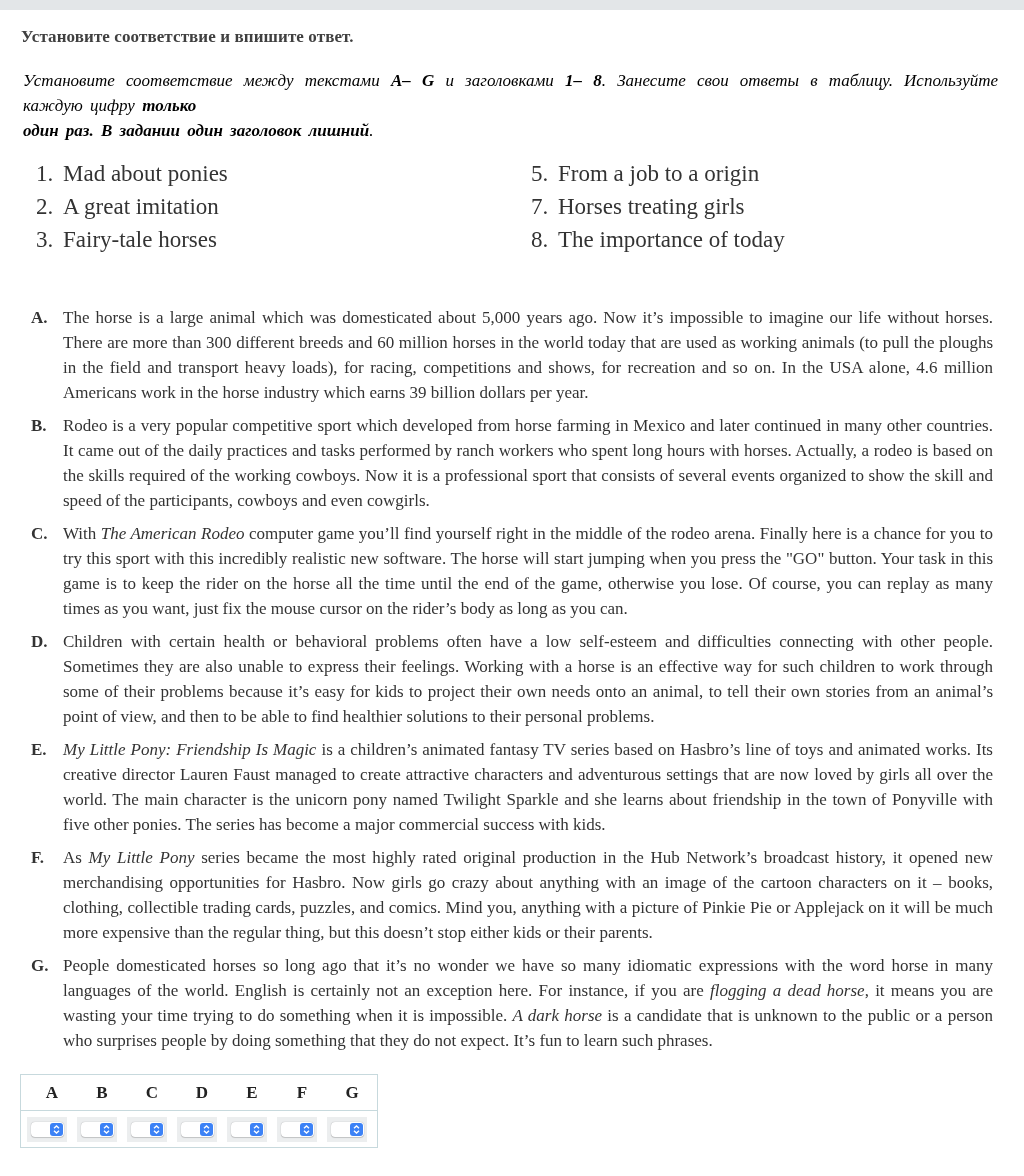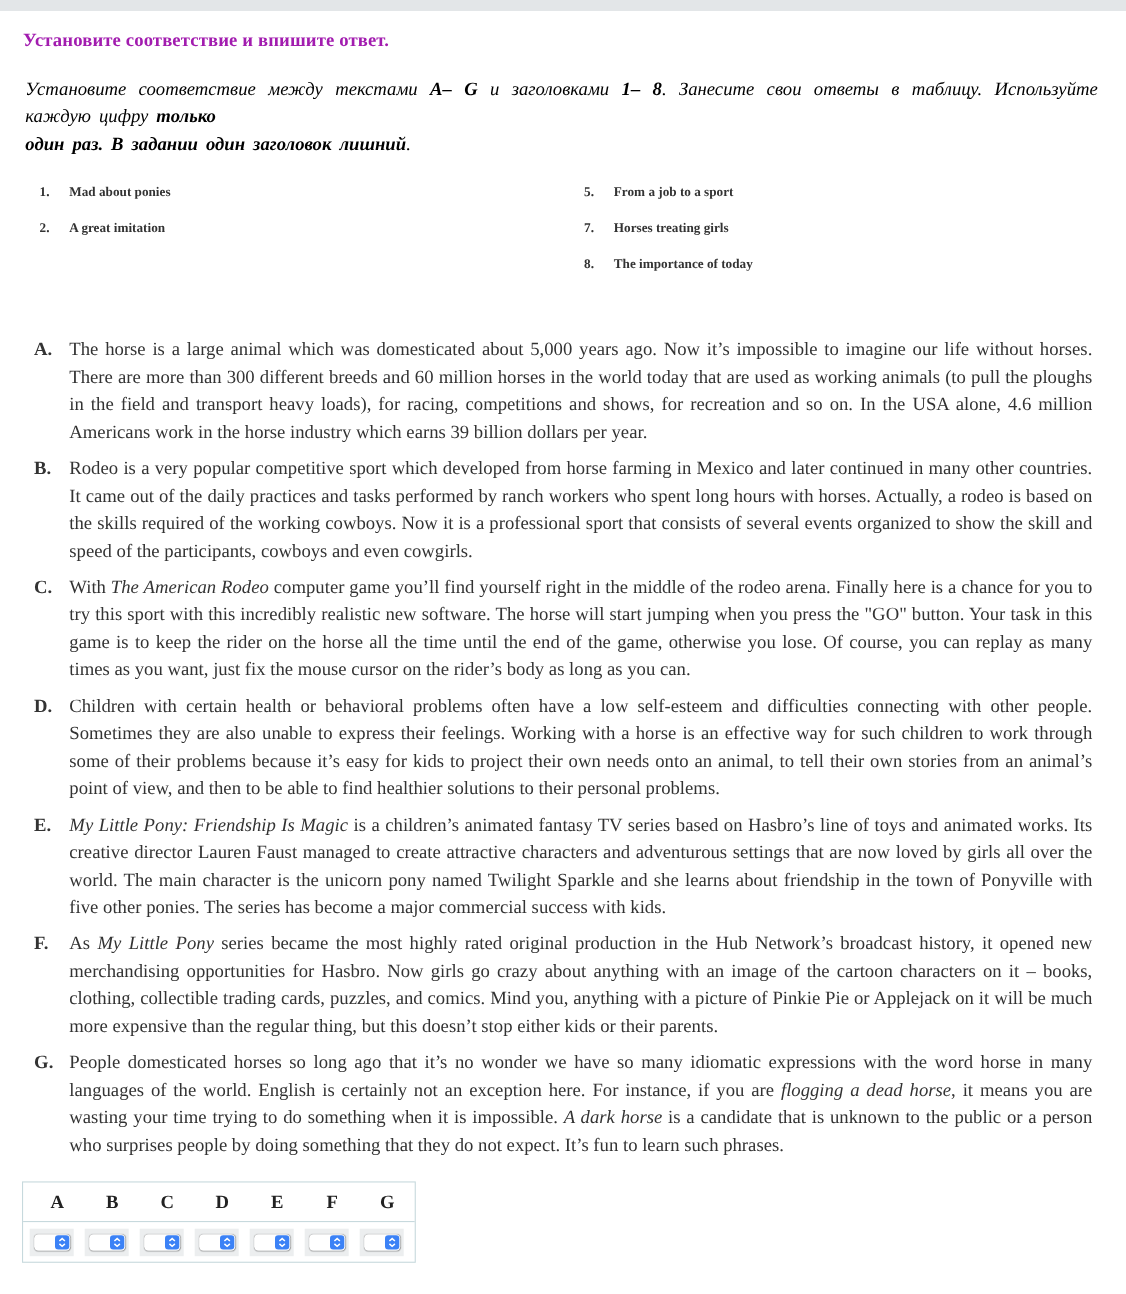--- a/index.html
+++ b/index.html
@@ -1,25 +1,25 @@
 <!DOCTYPE html>
 <html><head>
   <meta charset="utf-8">
   <style>
     html, body { margin: 0; padding: 0; background: #ffffff; }
     body { width: 1024px; height: 1176px; position: relative; overflow: hidden; font-family: "Liberation Serif", "DejaVu Serif", serif; color: #333333; }
     .topbar { position: absolute; left: 0; top: 0; width: 1024px; height: 10px; background: #e3e6e8; }
-    .task-title { position: absolute; left: 21px; top: 27px; font-size: 17px; font-weight: bold; color: #a21caf; letter-spacing: 0.1px; }
+    .task-title { position: absolute; left: 21px; top: 27px; font-size: 17px; font-weight: bold; color: #404040; letter-spacing: 0.1px; }
     .instr { position: absolute; left: 23px; top: 68px; width: 975px; font-size: 17px; line-height: 25px; font-style: italic; color: #000000; text-align: justify; word-spacing: 3px; }
     .instr b { font-style: italic; }
     .headings { position: absolute; left: 36px; top: 162px; width: 780px; }
     .hcol { position: absolute; top: 0; }
     .hcol.left { left: 0; }
     .hcol.right { left: 495px; }
-    .hitem { height: 33px; font-size: 12px; font-weight: bold; color: #333; white-space: nowrap; line-height: 24px; }
+    .hitem { height: 33px; font-size: 23px; font-weight: normal; color: #333; white-space: nowrap; line-height: 24px; }
     .hnum { display: inline-block; width: 27px; }
     .texts { position: absolute; left: 31px; top: 305px; width: 962px; }
     .para { position: relative; padding-left: 32px; font-size: 17px; line-height: 25px; text-align: justify; margin-bottom: 8px; color: #333; }
     .para .letter { position: absolute; left: 0; top: 0; font-weight: bold; }
     .para i { font-style: italic; margin-top: 16px; }
     .answer-table { position: absolute; left: 20px; top: 1074px; width: 358px; height: 74px; border: 1px solid #c7d9dd; box-sizing: border-box; }
     .ans-head { height: 35px; border-bottom: 1px solid #c7d9dd; display: flex; padding-left: 6px; }
     .ans-head div { width: 51px; text-align: center; font-size: 17px; font-weight: bold; line-height: 35px; color: #222; }
     .ans-row { display: flex; padding-left: 6px; padding-top: 6px; }
     .cell { width: 41px; height: 25px; margin-right: 10px; background: #eceeef; display: flex; align-items: center; justify-content: center; }
@@ -33,23 +33,24 @@
 <div class="topbar"></div>
 
 <div class="task-title">Установите соответствие и впишите ответ.</div>
 
 <div class="instr"><span>Установите соответствие между текстами </span><b>A– G</b><span> и заголовками </span><b>1– 8</b><span>. Занесите свои ответы в таблицу. Используйте каждую цифру </span><b>только</b><br><b>один раз. В задании один заголовок лишний</b><span>.</span></div>
 
 <div class="headings">
   <div class="hcol left">
     <div class="hitem"><span class="hnum">1.</span><span>Mad about ponies</span></div>
     <div class="hitem"><span class="hnum">2.</span><span>A great imitation</span></div>
+    <div class="hitem"><span class="hnum">3.</span><span>Fairy-tale horses</span></div>
   </div>
   <div class="hcol right">
-    <div class="hitem"><span class="hnum">5.</span><span>From a job to a sport</span></div>
+    <div class="hitem"><span class="hnum">5.</span><span>From a job to a origin</span></div>
     <div class="hitem"><span class="hnum">7.</span><span>Horses treating girls</span></div>
     <div class="hitem"><span class="hnum">8.</span><span>The importance of today</span></div>
   </div>
 </div>
 
 <div class="texts">
   <div class="para"><span class="letter">A.</span><span>The horse is a large animal which was domesticated about 5,000 years ago. Now it’s impossible to imagine our life without horses. There are more than 300 different breeds and 60 million horses in the world today that are used as working animals (to pull the ploughs in the field and transport heavy loads), for racing, competitions and shows, for recreation and so on. In the USA alone, 4.6 million Americans work in the horse industry which earns 39 billion dollars per year.</span></div>
   <div class="para"><span class="letter">B.</span><span>Rodeo is a very popular competitive sport which developed from horse farming in  Mexico and later continued in many other countries. It came out of the daily practices and tasks performed by ranch workers who spent long hours with horses. Actually, a rodeo is based on the skills required of the working cowboys. Now it is a professional sport that consists of several events organized to show the skill and speed of the participants, cowboys and even cowgirls.</span></div>
   <div class="para"><span class="letter">C.</span><span>With </span><i>The American Rodeo</i><span> computer game you’ll find yourself right in the middle of the rodeo arena. Finally here is a chance for you to try this sport with this incredibly realistic new software. The horse will start jumping when you press the "GO" button. Your task in this game is to keep the rider on the horse all the time until the end of the game, otherwise you lose. Of course, you can replay as many times as you want, just fix the mouse cursor on the rider’s body as long as you can.</span></div>
   <div class="para"><span class="letter">D.</span><span>Children with certain health or behavioral problems often have a low self-esteem and difficulties connecting with other people. Sometimes they are also unable to express their feelings. Working with a horse is an effective way for such children to work through some of their problems because it’s easy for kids to project their own needs onto an animal, to tell their own stories from an animal’s point of view, and then to be able to find healthier solutions to their personal problems.</span></div>

